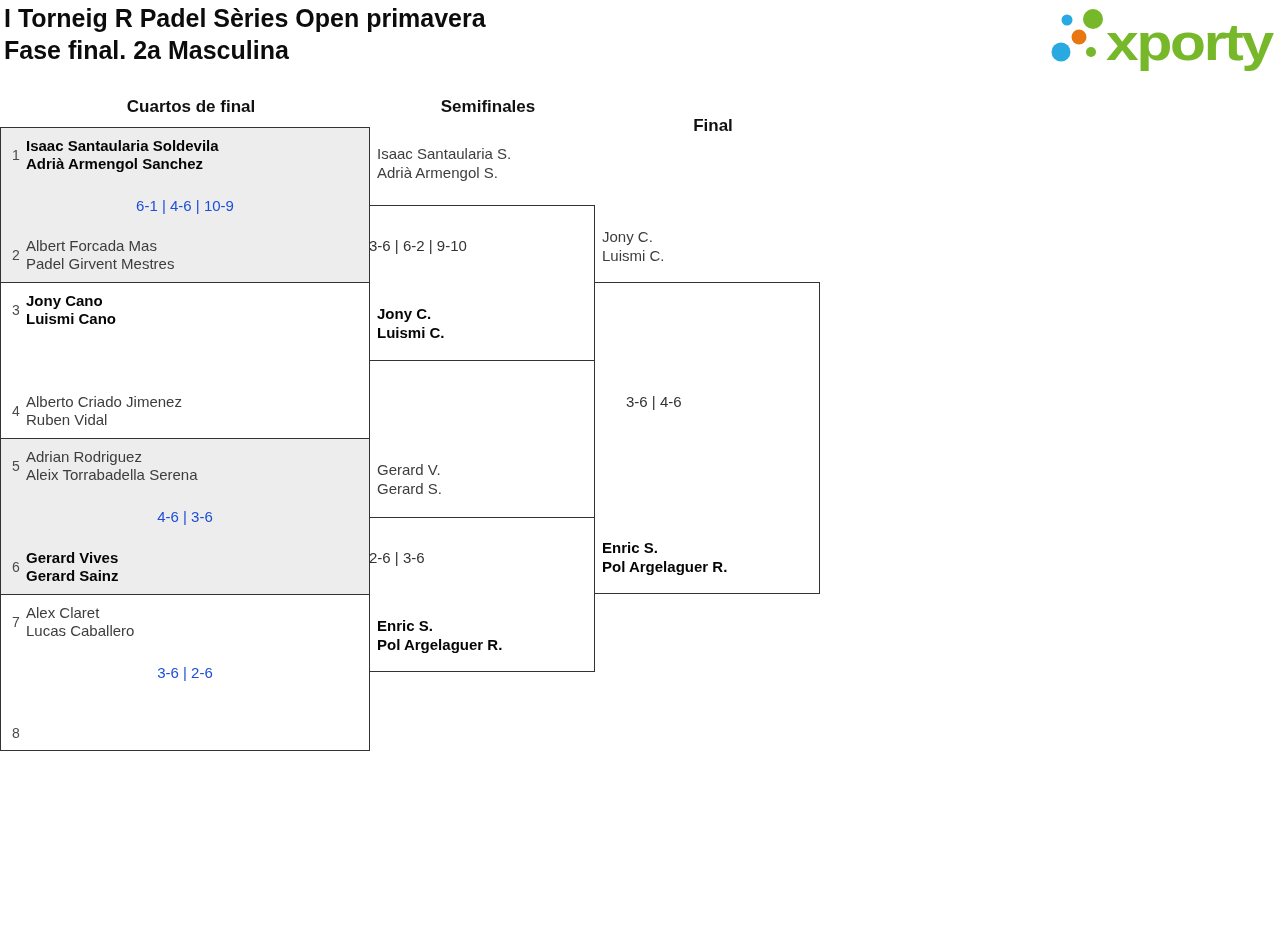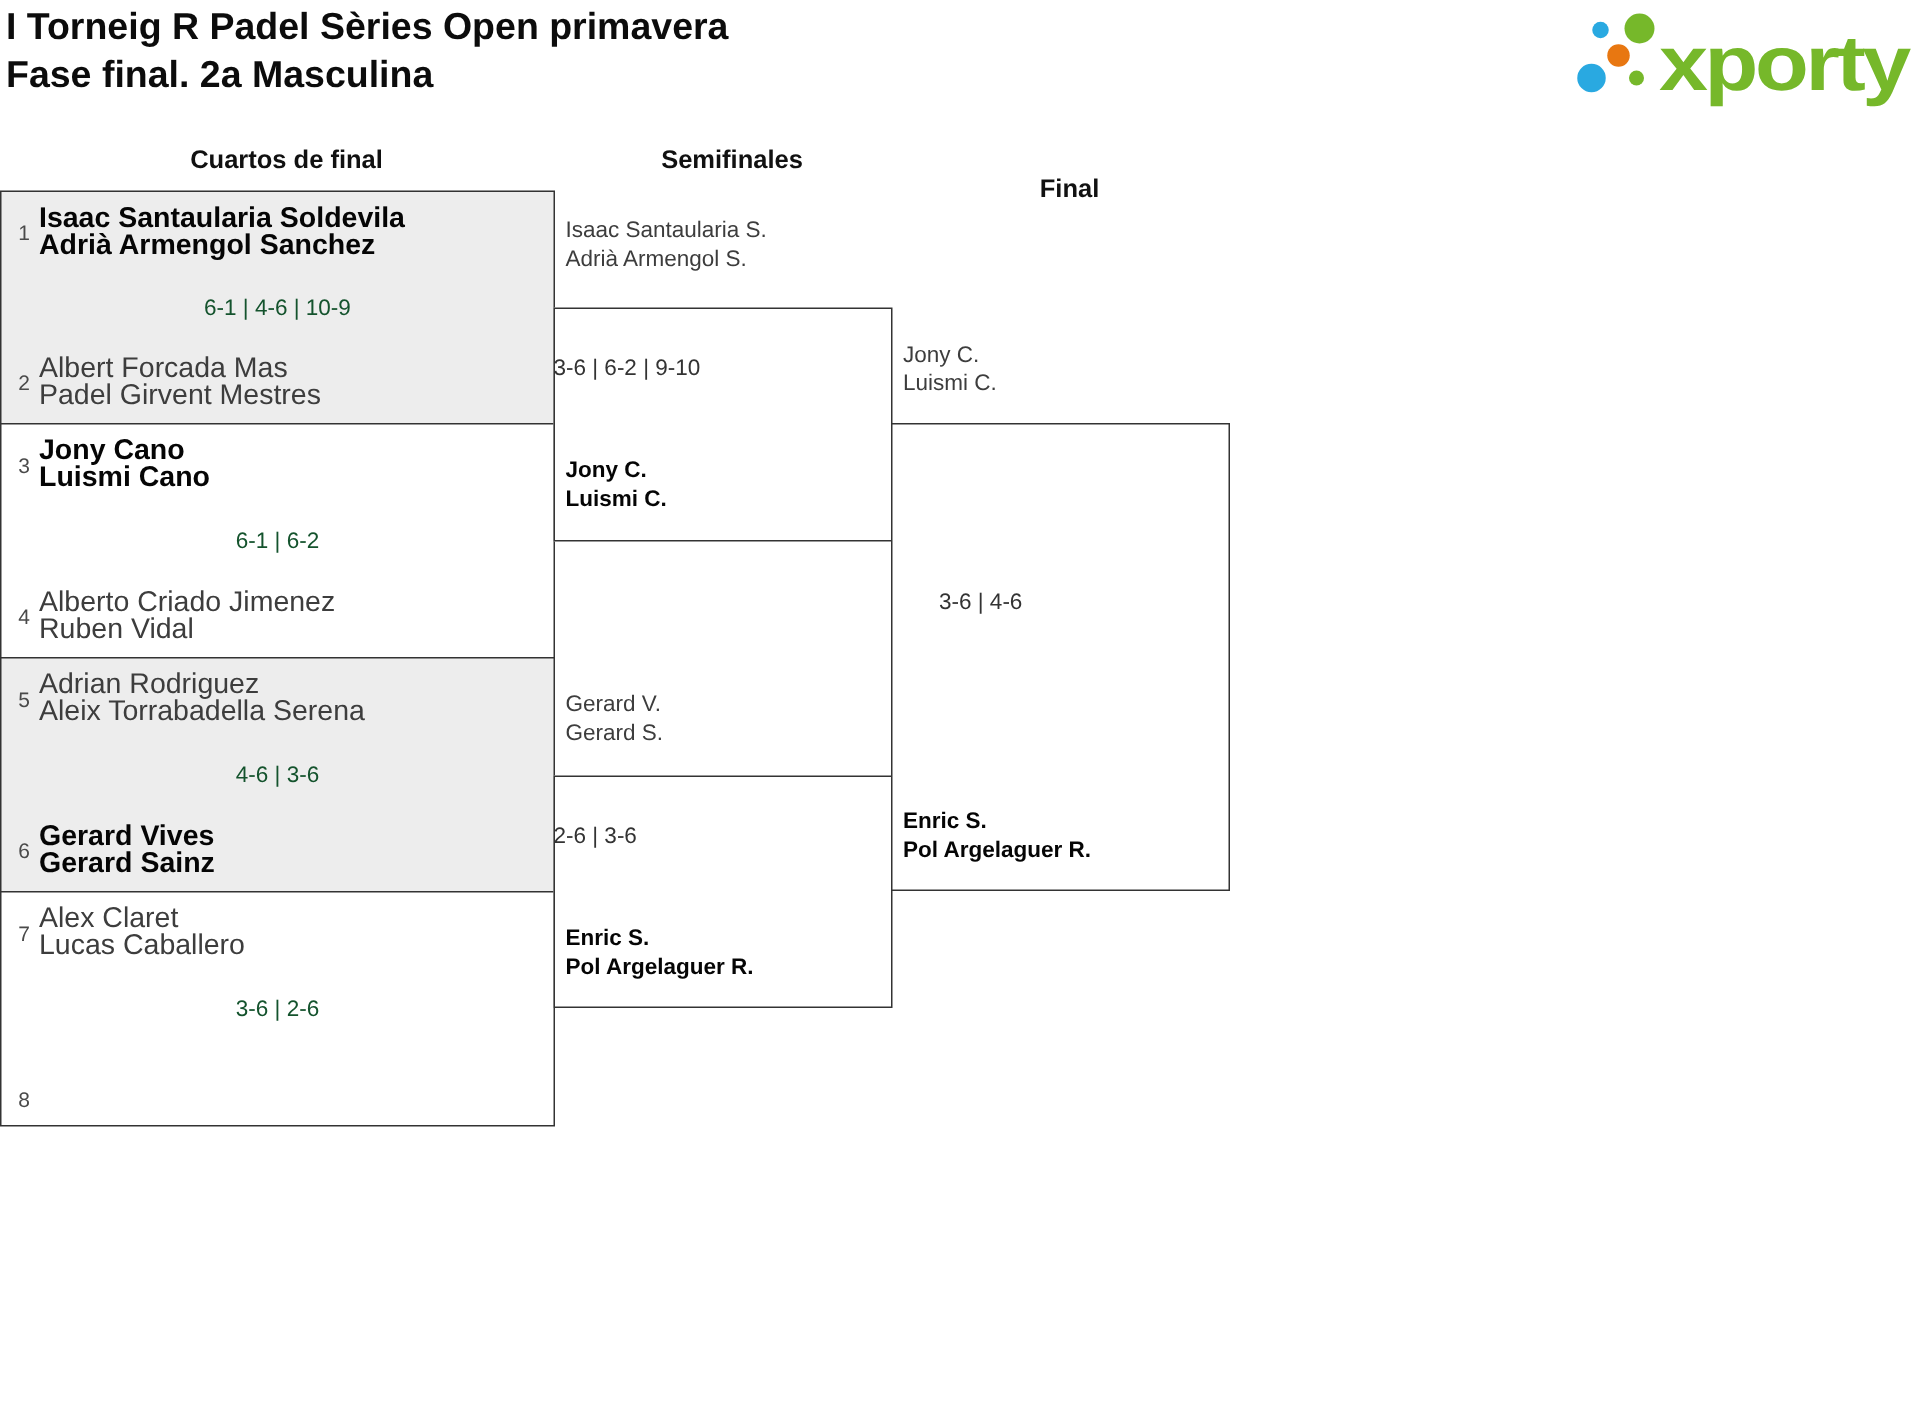--- a/index.html
+++ b/index.html
@@ -30,23 +30,23 @@
   .qf4 { top:594px; }
   .sf1 { left:369px; top:205px; width:226px; height:156px; }
   .sf2 { left:369px; top:517px; width:226px; height:155px; }
   .fbox { left:594px; top:282px; width:226px; height:312px; }
 
   
   .qf-team { position:absolute; display:flex; align-items:center; }
   .qf-team.pos-top { left:7px; top:9px; }
   .qf-team.pos-bottom { left:7px; bottom:9px; }
   .seed { width:16px; text-align:center; font-size:14px; color:#4a4a4a; flex:none; margin-right:2px; }
-  .names { font-size:19px; line-height:18px; color:#3d3d3d; }
+  .names { font-size:15px; line-height:18px; color:#3d3d3d; }
   .names.winner { font-weight:700; color:#050505; }
-  .qf-score { position:absolute; left:0; right:12px; top:69px; text-align:center; font-size:15px; color:#14532d;margin-left:12px; }
+  .qf-score { position:absolute; left:0; right:12px; top:69px; text-align:center; font-size:15px; color:#1d4ed8;margin-left:12px; }
 
   
   .adv-team { position:absolute; font-size:15px; line-height:19px; color:#3d3d3d; }
   .adv-team.winner { font-weight:700; color:#050505; }
   .adv-score { position:absolute; text-align:left; font-size:15px; color:#333; }
   .sf1-top { left:377px; top:144px; }
   .sf1-score { left:369px; width:226px; top:237px; }
   .sf1-bottom { left:377px; top:304px; }
   .sf2-top { left:377px; top:460px; }
   .sf2-score { left:369px; width:226px; top:549px; }
@@ -97,21 +97,20 @@
   </div>
 
   <div class="box qf qf2">
     <div class="qf-team pos-top">
       <span class="seed">3</span>
       <span class="names winner">
         <div>Jony Cano</div>
         <div>Luismi Cano</div>
       </span>
     </div>
-    <div class="qf-score">6-1 | 6-2</div>
     <div class="qf-team pos-bottom">
       <span class="seed">4</span>
       <span class="names">
         <div>Alberto Criado Jimenez</div>
         <div>Ruben Vidal</div>
       </span>
     </div>
   </div>
 
   <div class="box alt qf qf3">

